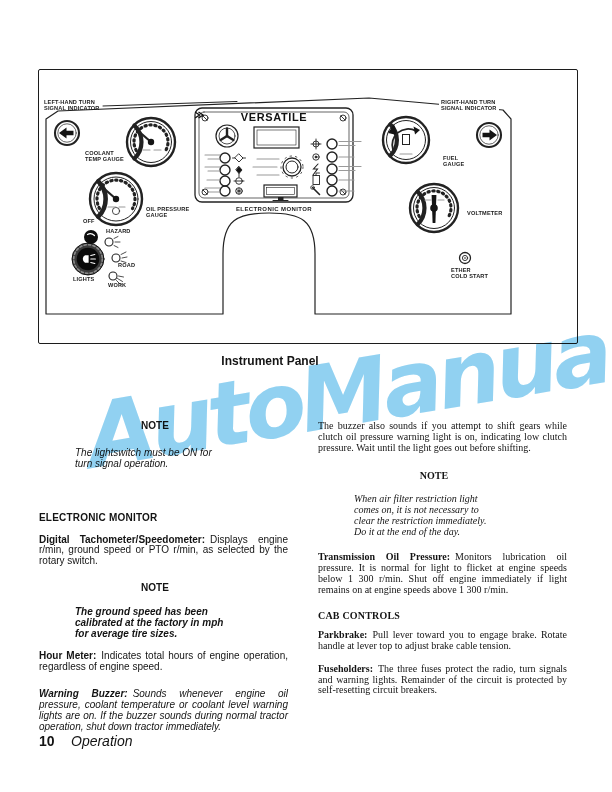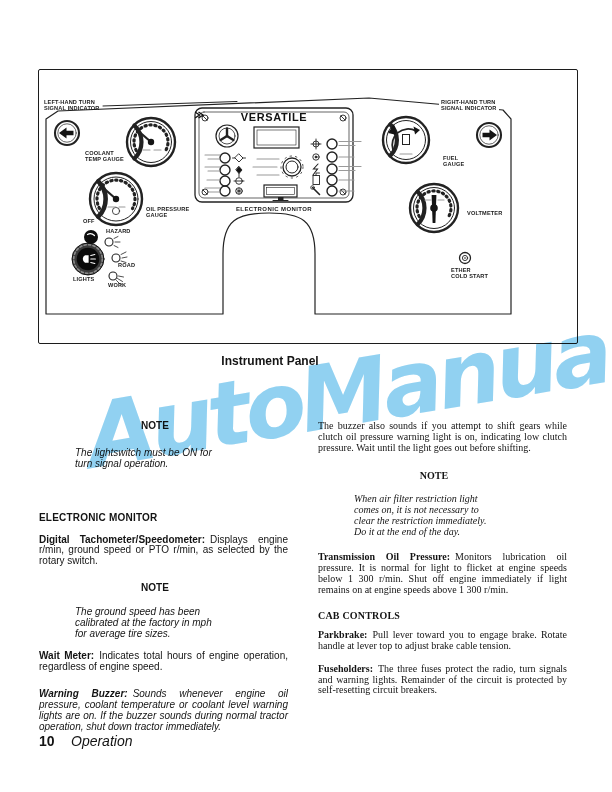--- a/index.html
+++ b/index.html
@@ -318,28 +318,28 @@
         <div>The lightswitch must be ON for</div>
         <div>turn signal operation.</div>
       </div>
     </div>
     <div class="heading" style="margin-top:44px;">ELECTRONIC MONITOR</div>
     <p style="margin-top:11px;">
       <b class="lead">Digital Tachometer/Speedometer:</b><span>Displays engine r/min, ground speed or PTO r/min, as selected by the rotary switch.</span>
     </p>
     <div class="note" style="margin-top:16px;">
       <div class="note-title">NOTE</div>
-      <div class="note-body" style="margin-top:12px;">
+      <div class="note-body" style="margin-top:12px;font-weight:bold;">
         <div>The ground speed has been</div>
         <div>calibrated at the factory in mph</div>
         <div>for average tire sizes.</div>
       </div>
     </div>
     <p style="margin-top:12px;">
-      <b class="lead">Wait Meter:</b><span>Indicates total hours of engine operation, regardless of engine speed.</span>
+      <b class="lead">Hour Meter:</b><span>Indicates total hours of engine operation, regardless of engine speed.</span>
     </p>
     <p style="margin-top:17px;font-style:italic;">
       <b class="lead">Warning Buzzer:</b><span>Sounds whenever engine oil pressure, coolant temperature or coolant level warning lights are on. If the buzzer sounds during normal tractor operation, shut down tractor immediately.</span>
     </p>
   </div>
 
   <div class="col right">
     <p style="margin-top:3px;">The buzzer also sounds if you attempt to shift gears while clutch oil pressure warning light is on, indicating low clutch pressure. Wait until the light goes out before shifting.</p>
     <div class="note" style="margin-top:18px;">
       <div class="note-title">NOTE</div>

